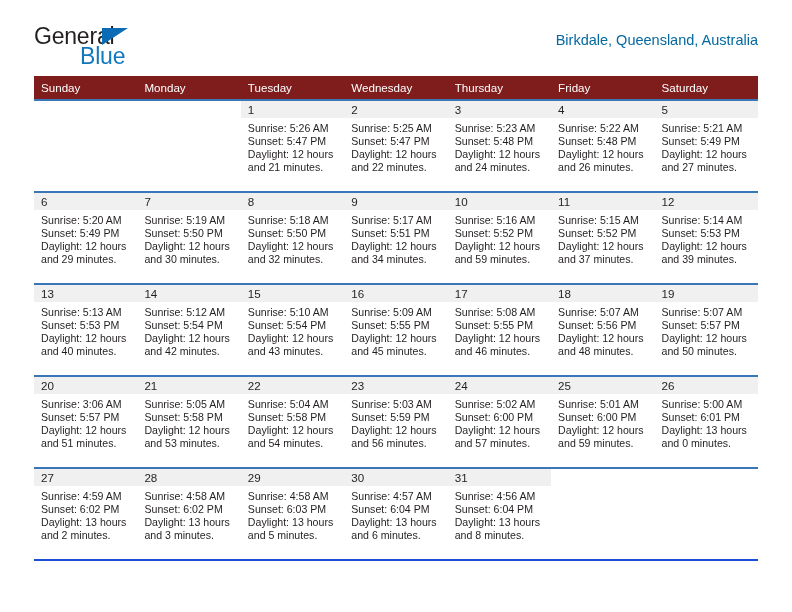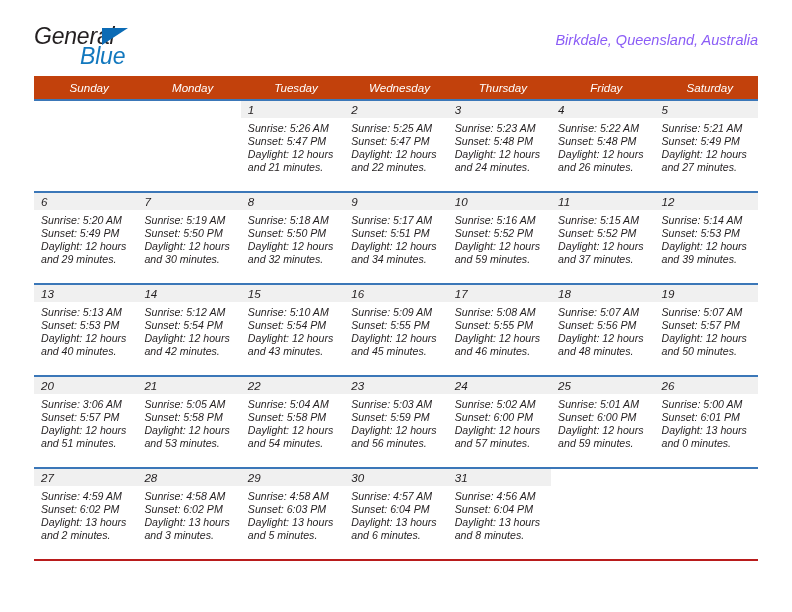--- a/index.html
+++ b/index.html
@@ -9,21 +9,20 @@
     width: 792px; height: 612px;
     background: #ffffff;
     font-family: "Liberation Sans", sans-serif;
     -webkit-font-smoothing: antialiased;
   }
   .page {
     position: relative;
     width: 792px; height: 496px;
     padding: 0 34px;
     background: #ffffff;
-    font-style: italic;
   }
 
   
   .masthead {
     display: flex;
     align-items: flex-start;
     justify-content: space-between;
     padding-top: 25px;
     height: 76px;
   }
@@ -59,50 +58,50 @@
   .titles { text-align: right; padding-top: 1px; }
   .cal-title {
     font-size: 26px;
     color: #231f20;
     line-height: 1.12;
     font-weight: normal;
     margin: 0;
   }
   .cal-subtitle {
     font-size: 14.5px;
-    color: #8b5cf6;
+    color: #0369a1;
     margin: 7px 0 0 0;
     font-weight: normal;
     line-height: 1.1;
   }
 
   
   .calendar {
     width: 724px;
     border-collapse: collapse;
     table-layout: fixed;
   }
   .calendar thead th {
-    background: #c2410c;
+    background: #7f1d1d;
     color: #ffffff;
     font-weight: normal;
     font-size: 11.6px;
-    text-align: center;
+    text-align: left;
     padding: 5px 0 5px 7px;
     height: 21px;
     border: none;
   }
   .calendar tbody td {
     vertical-align: top;
     padding: 0;
     border-top: 2px solid #3b77b8;
     height: 90px;
     background: #ffffff;
   }
-  .calendar tbody tr:last-child td { border-bottom: 2px solid #b91c1c; }
+  .calendar tbody tr:last-child td { border-bottom: 2px solid #1d4ed8; }
 
   .cell { height: 90px; position: relative; }
   .cell.empty .daynum-band { background: #ffffff; }
 
   .daynum-band {
     background: #f0f0f0;
     height: 17px;
     padding: 1px 0 0 7px;
   }
   .daynum {

